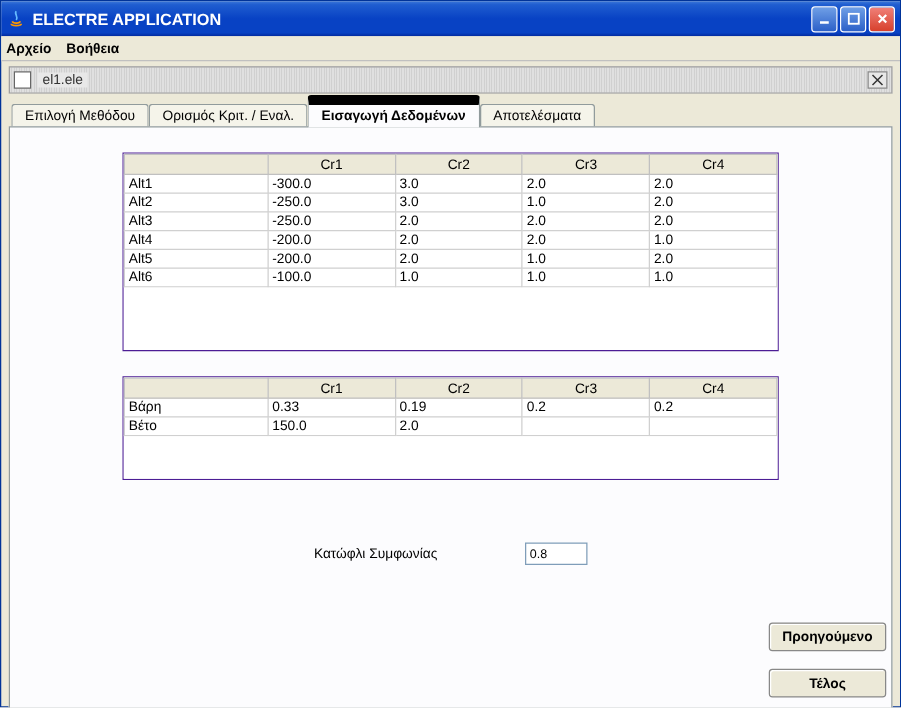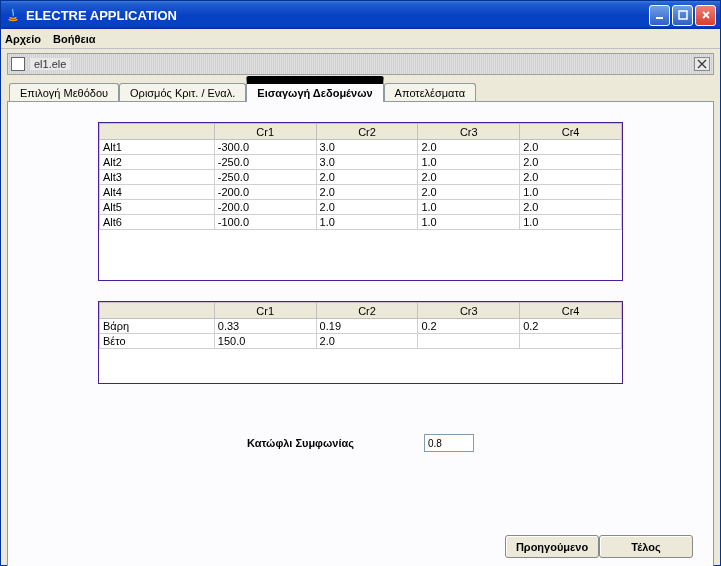--- a/index.html
+++ b/index.html
@@ -177,36 +177,37 @@
     height: 34px;
   }
   .threshold-row {
     display: flex;
     align-items: center;
     justify-content: center;
     gap: 70px;
     margin-top: 50px;
   }
   .threshold-row label {
-    font-weight: bold;
+    font-weight: normal;
   }
   .threshold-row input {
     width: 50px;
     height: 18px;
     border: 1px solid #7f9db9;
     padding: 1px 3px;
     font-family: Tahoma, Arial;
     font-size: 10px;
   }
   .bottom-buttons {
     position: absolute;
     bottom: 14px;
-    right: 20px;
-    display: flex;
-    gap: 0;
+    right: 4px;
+    display: flex;
+    gap: 14px;
+    flex-direction: column;
   }
   .btn {
     min-width: 94px;
     height: 23px;
     background: #ece9d8;
     border: 1px solid #888;
     border-radius: 3px;
     display: flex;
     align-items: center;
     justify-content: center;

